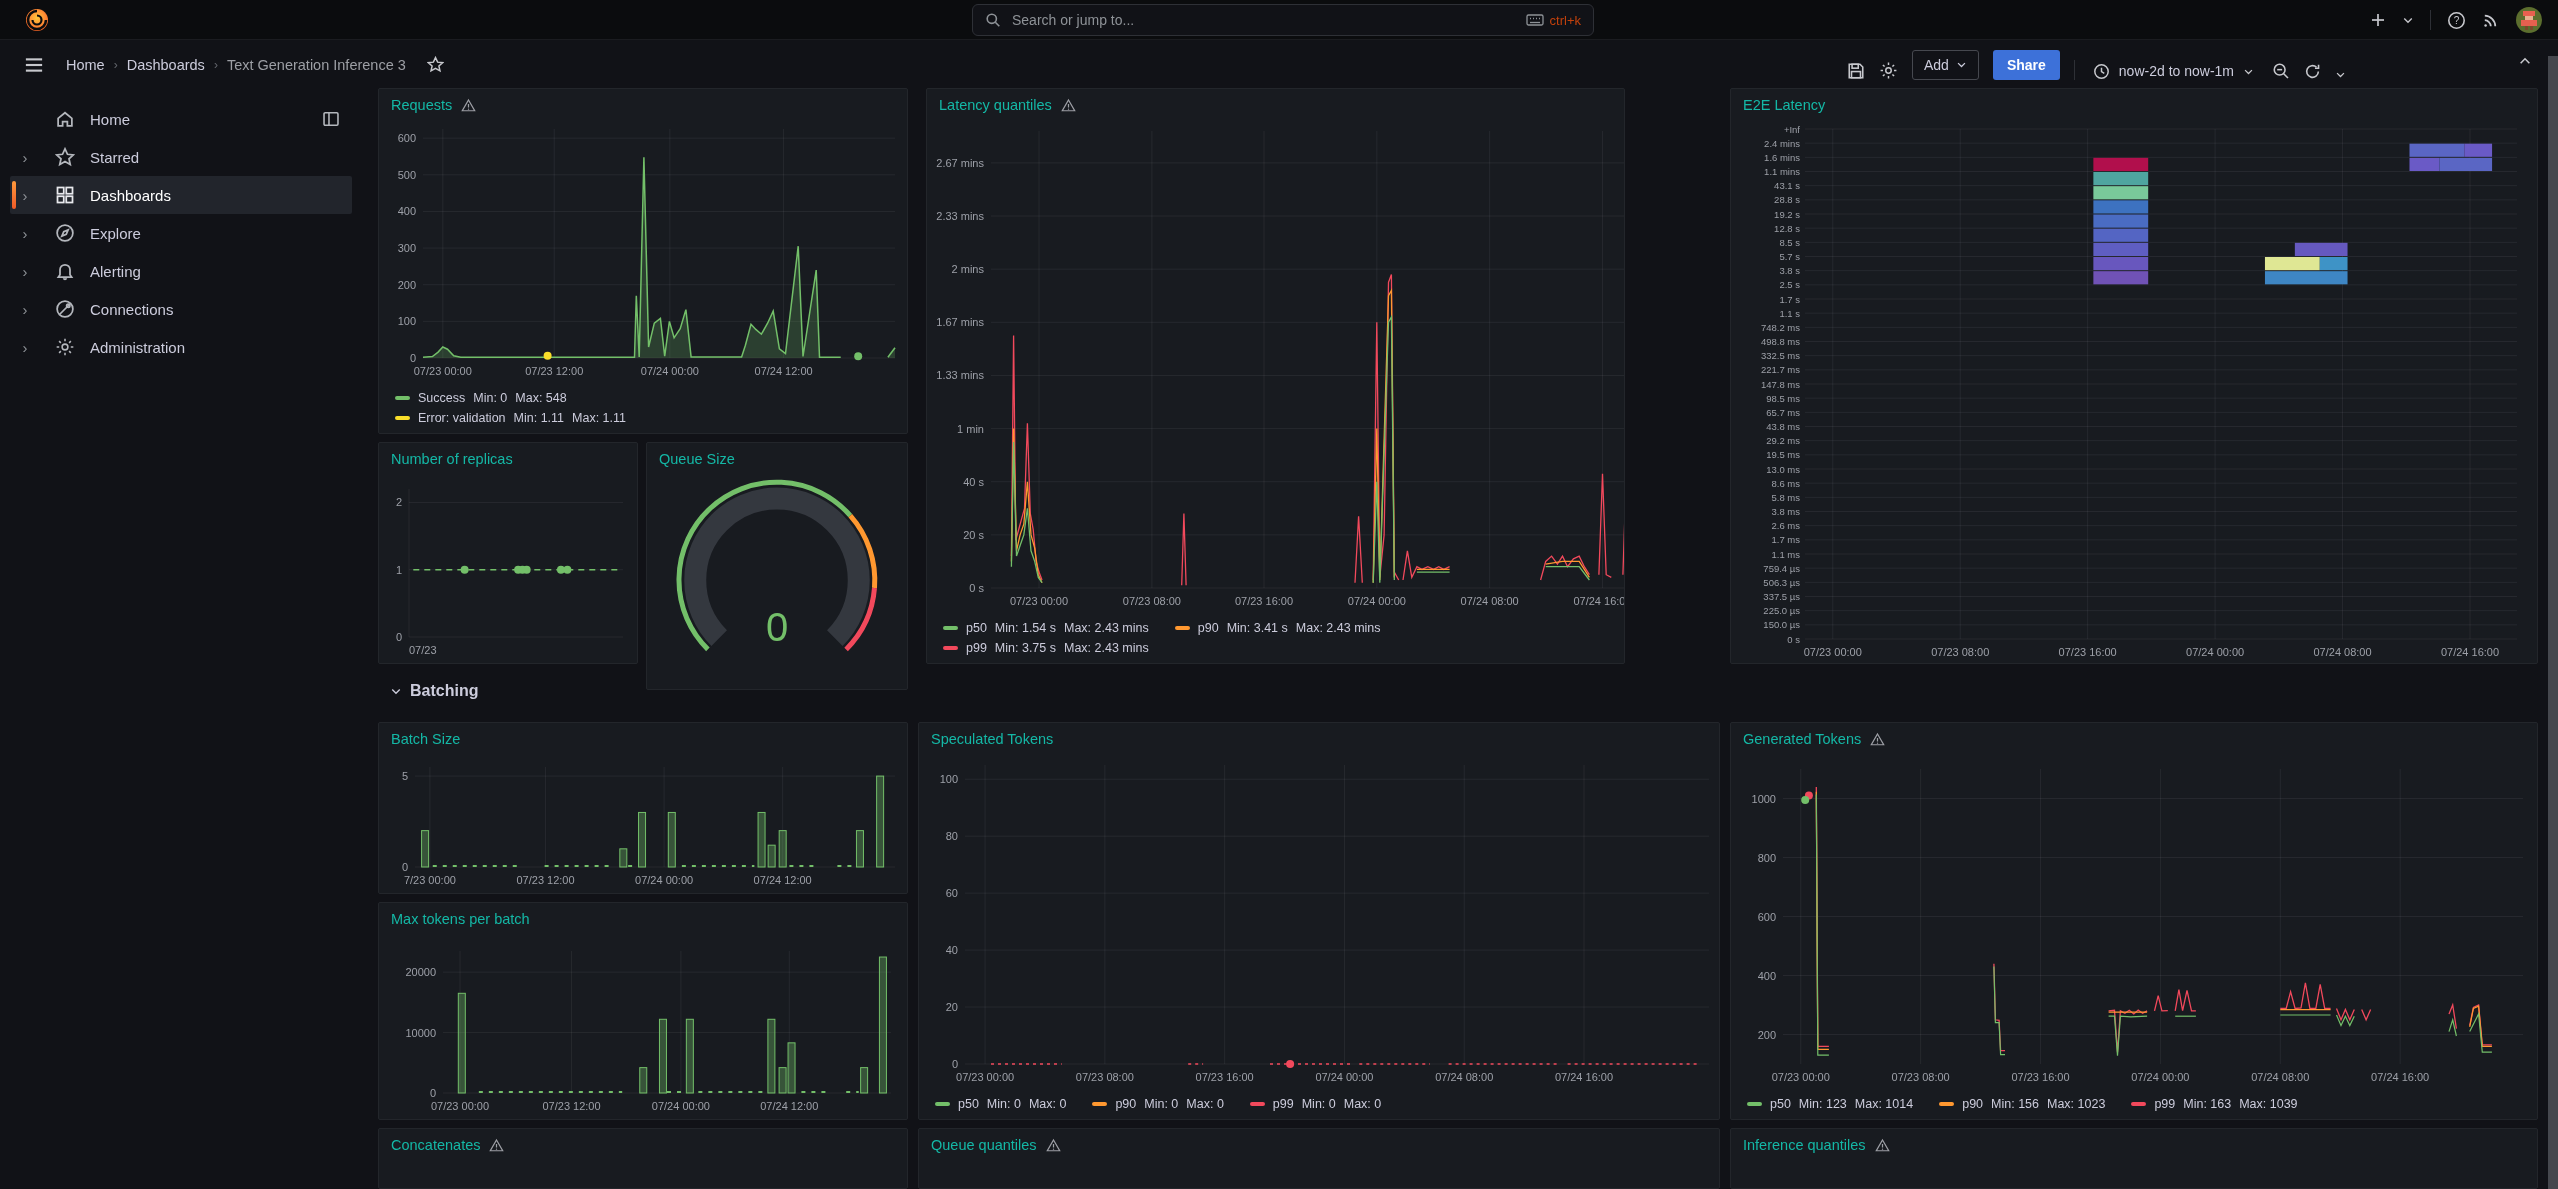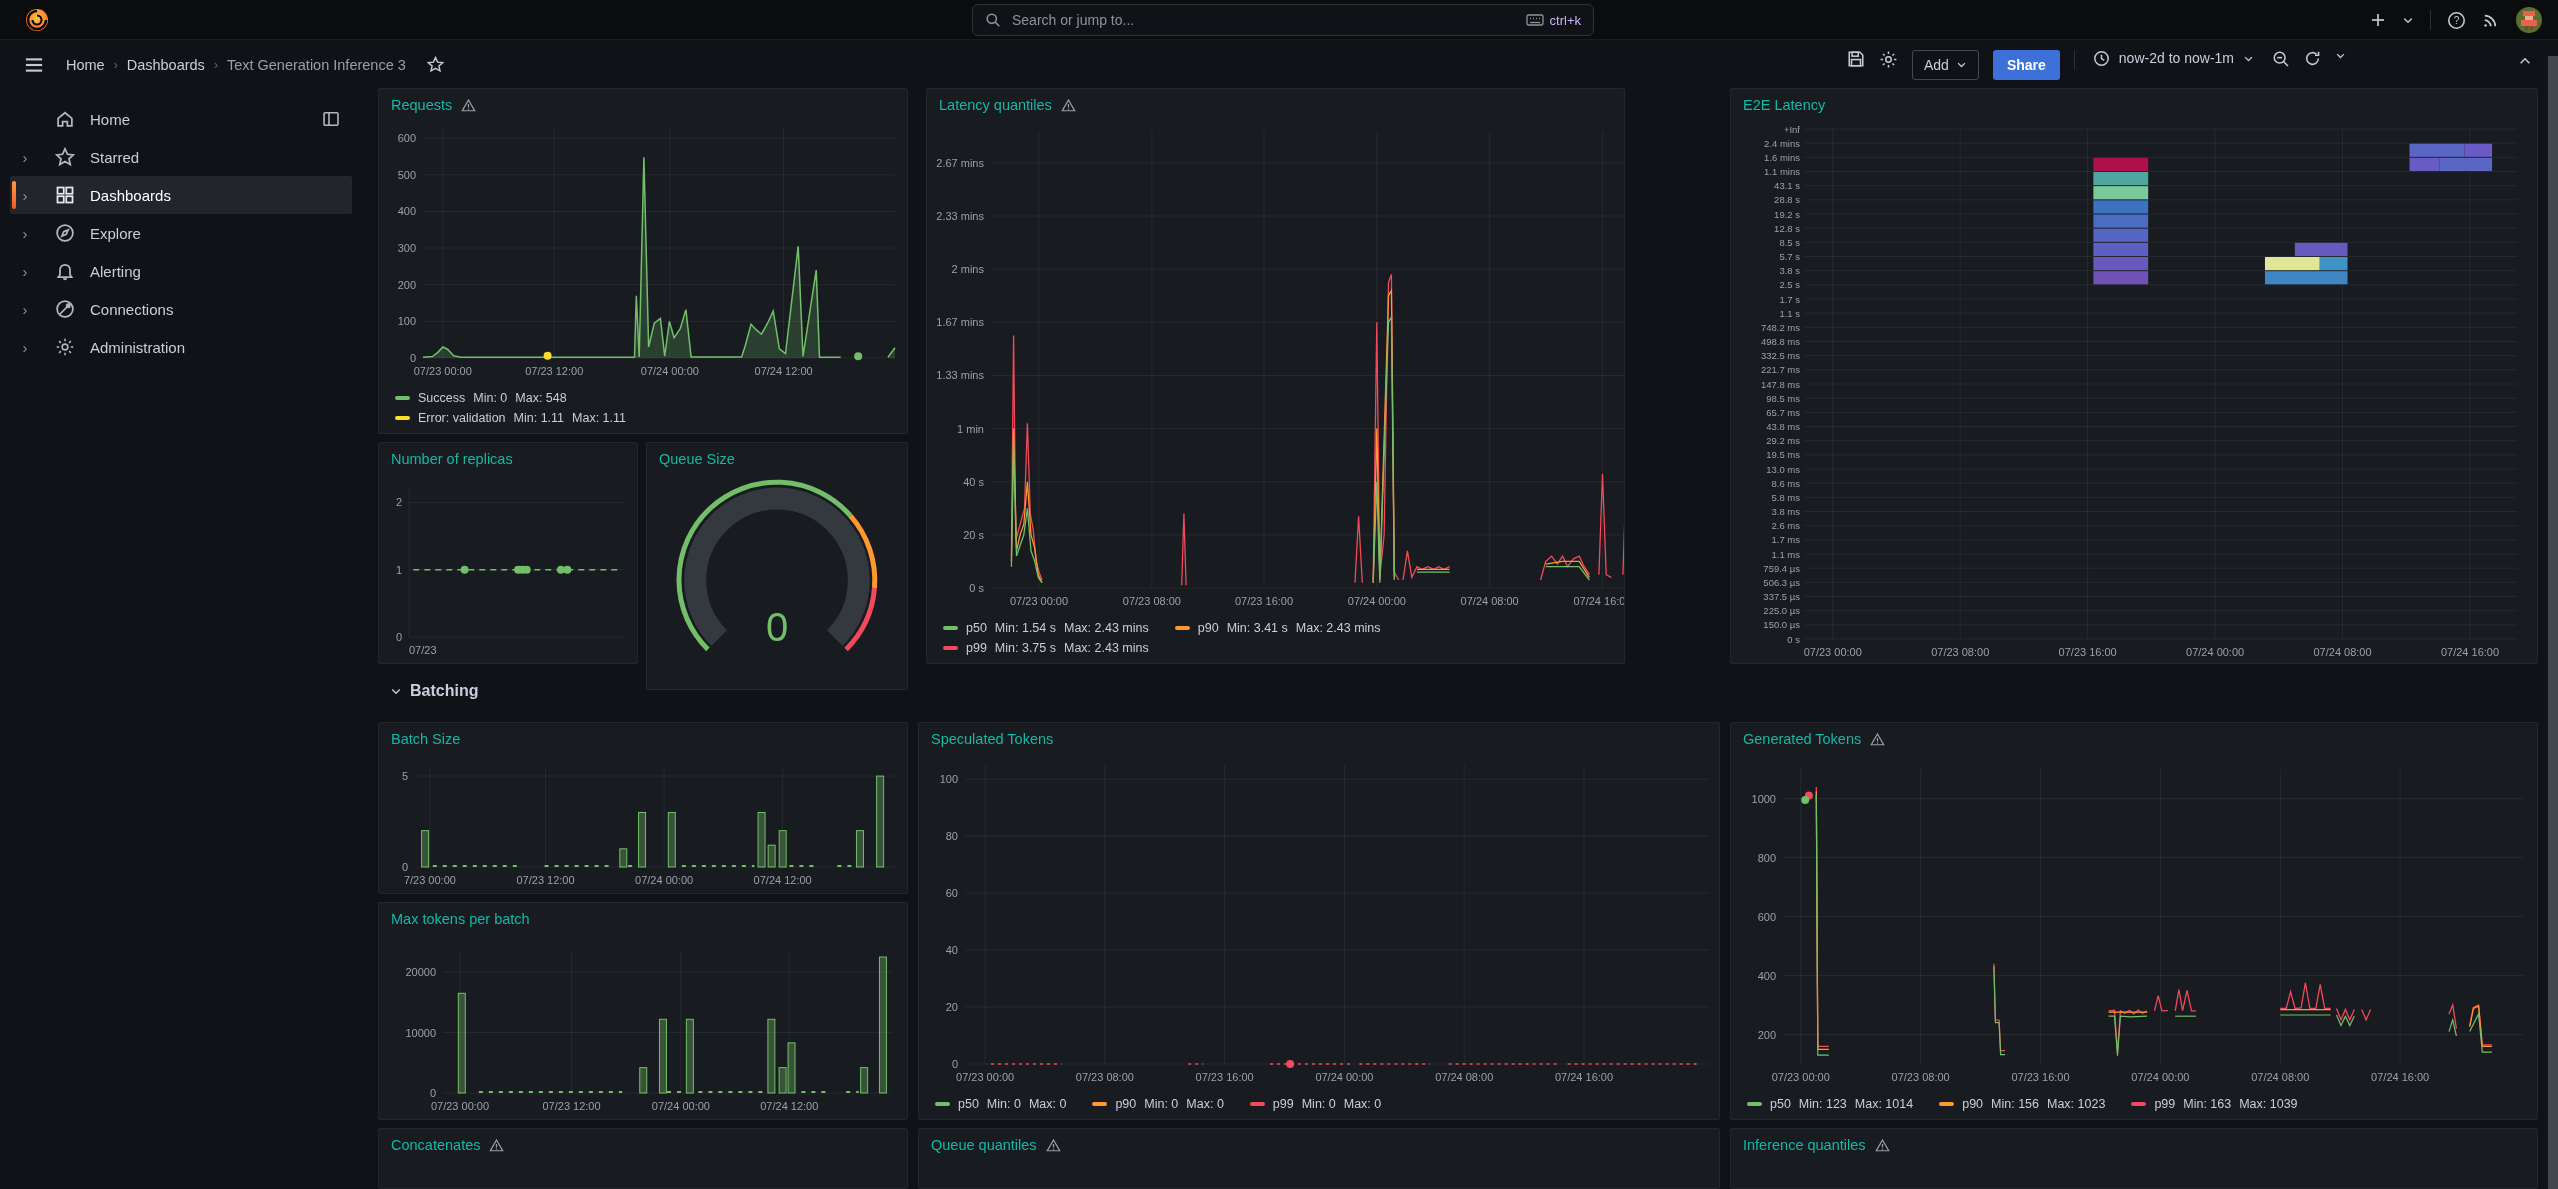--- a/index.html
+++ b/index.html
@@ -8,33 +8,33 @@
   svg{display:block}
   svg text{font-family:"Liberation Sans",sans-serif}
   .icon{display:inline-flex;align-items:center;justify-content:center;flex:none}
 
   
   .topnav{position:absolute;left:0;top:0;right:0;height:40px;background:#0b0c0e;border-bottom:1px solid #1b1c20}
   .logo{position:absolute;left:22px;top:5px;width:30px;height:30px}
   .searchbox{position:absolute;left:972px;top:4px;width:622px;height:32px;background:#111217;border:1px solid #2e3036;border-radius:6px;display:flex;align-items:center;padding:0 12px;gap:9px;color:#8e9297}
   .searchbox input{flex:1;background:transparent;border:none;outline:none;color:#ccccdc;font-size:14px;font-family:"Liberation Sans",sans-serif}
   .searchbox input::placeholder{color:#8e9297}
-  .kshort{display:flex;align-items:center;gap:6px;font-size:13px;color:#c4b5fd}
+  .kshort{display:flex;align-items:center;gap:6px;font-size:13px;color:#c2410c}
   .topnav-right{position:absolute;right:16px;top:0;height:40px;display:flex;align-items:center;gap:16px;color:#c7c8cd}
   .vdiv{width:1px;height:20px;background:#2e3036}
   .avatar{width:26px;height:26px;border-radius:50%;overflow:hidden}
 
   
   .toolbar{position:absolute;left:0;top:41px;right:0;height:47px;display:flex;align-items:center;background:#111217;padding-left:24px}
   .crumbs{display:flex;align-items:center;gap:9px;margin-left:22px;font-size:14.5px}
   .crumb{color:#ccccdc}
   .crumb.current{color:#9d9fa5}
   .crumb-sep{color:#62656b;font-size:12px}
   .star-btn{margin-left:12px;color:#c7c8cd}
-  .toolbar-right{margin-left:auto;display:flex;align-items:flex-start;gap:14px;margin-right:212px;color:#c7c8cd}
+  .toolbar-right{margin-left:auto;display:flex;align-items:flex-end;gap:14px;margin-right:212px;color:#c7c8cd}
   .btn-outline{height:30px;padding:0 11px;border:1px solid #46484f;border-radius:3px;background:transparent;color:#ccccdc;font-size:14px;display:flex;align-items:center;gap:7px}
   .btn-primary{height:30px;padding:0 14px;border-radius:3px;background:#3d71d9;border:none;color:#fff;font-size:14px;font-weight:700;display:flex;align-items:center}
   .timepicker{display:flex;align-items:center;gap:9px;font-size:14px;color:#ccccdc;padding:0 4px}
   .caret-collapse{position:absolute;right:26px;top:54px;color:#c7c8cd}
 
   
   .sidebar{position:absolute;left:0;top:88px;width:366px;bottom:0;padding:12px 14px 0 10px}
   .nav-item{display:flex;align-items:center;height:38px;border-radius:2px;position:relative;padding:0 12px 0 0;color:#ccccdc;font-size:15px;cursor:pointer}
   .nav-item .chev{width:30px;display:flex;justify-content:center;color:#8e9297}
   .nav-item .nicon{width:22px;margin:0 14px 0 14px;color:#b4b7bd}

